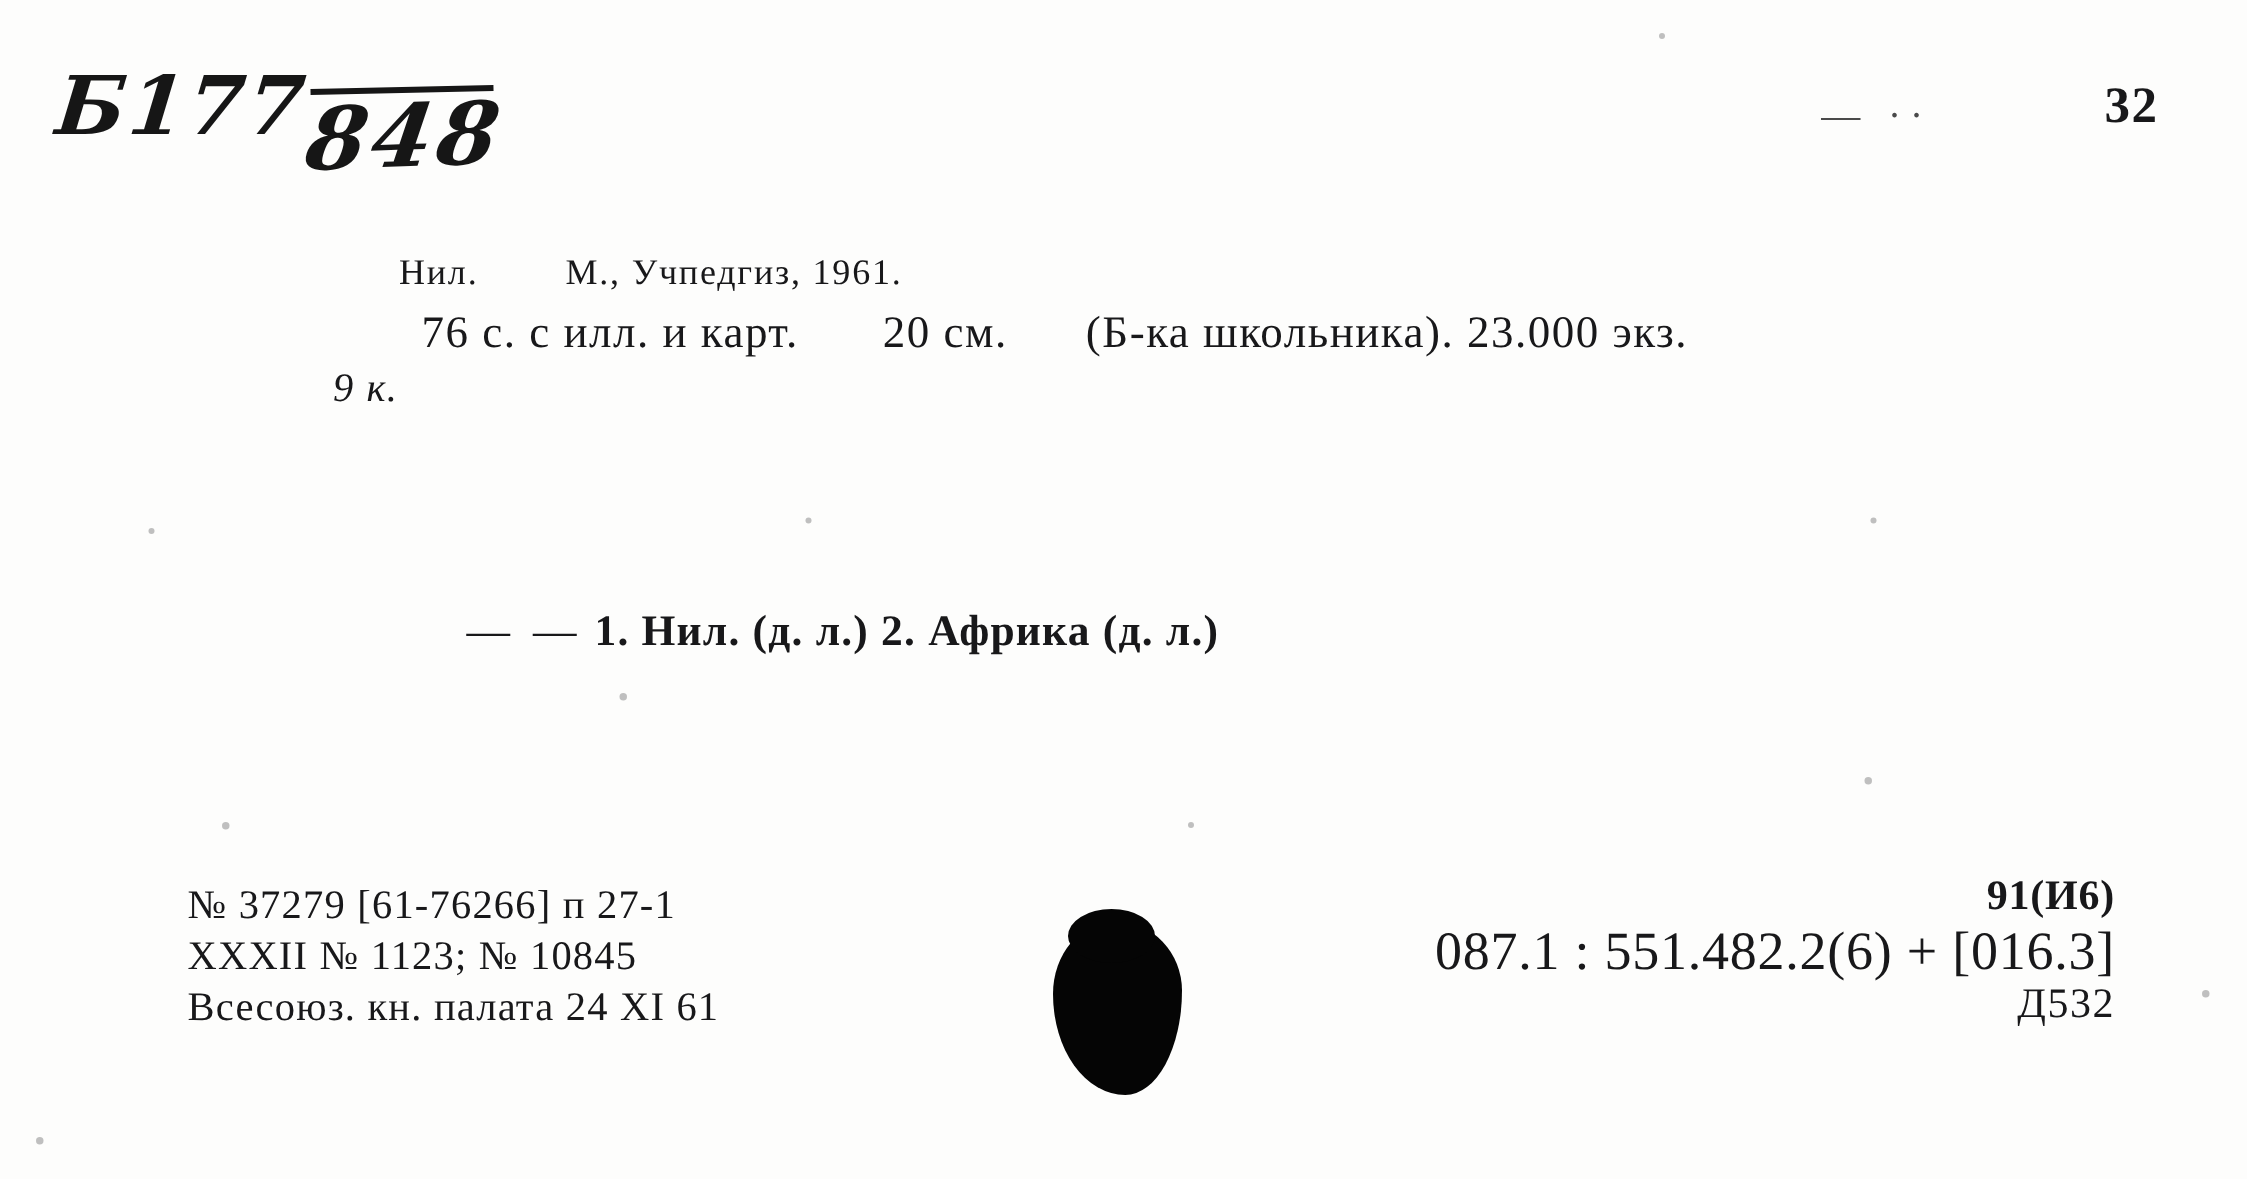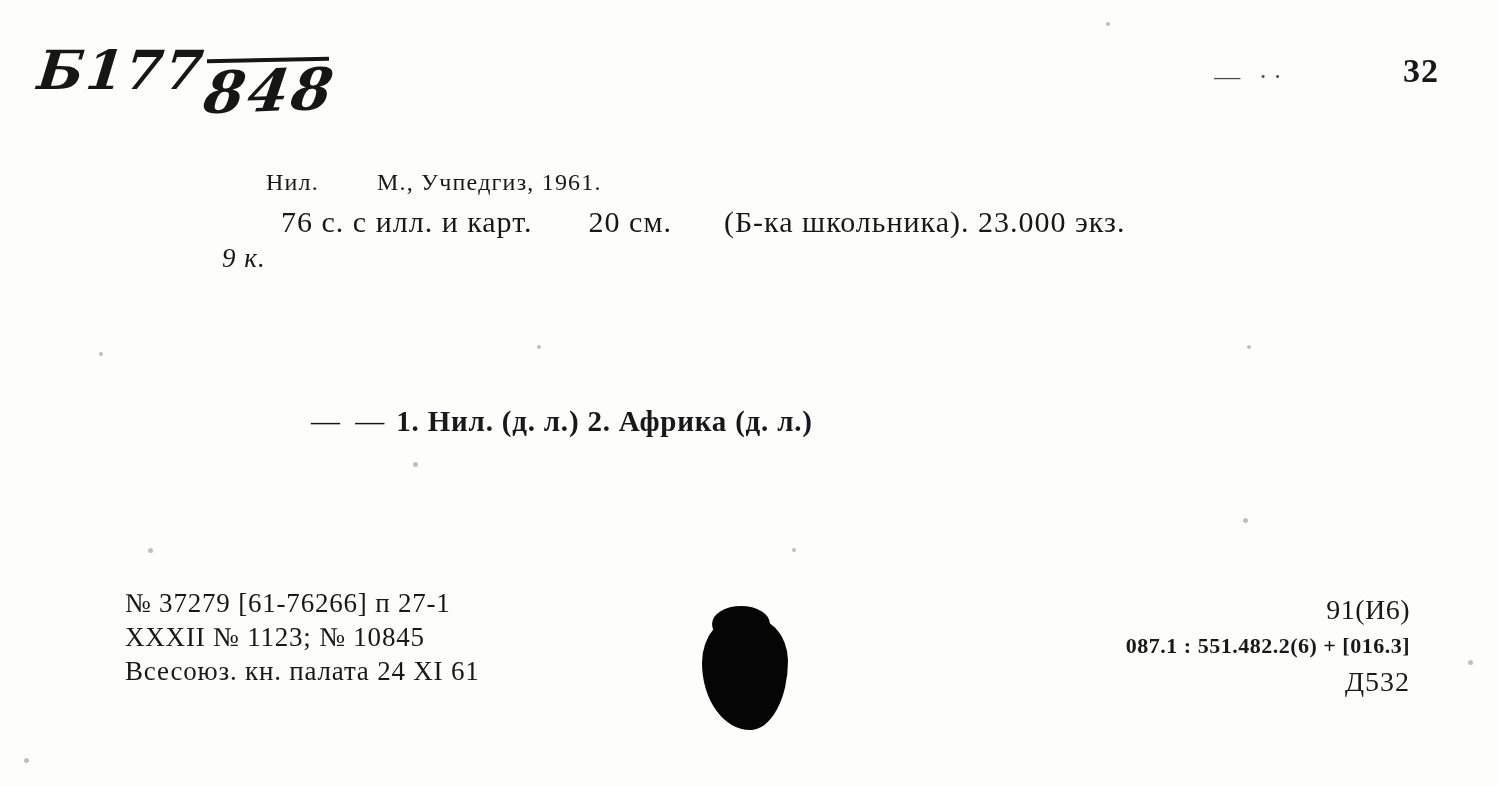--- a/index.html
+++ b/index.html
@@ -148,22 +148,22 @@
   
   #class-block {
     position: absolute;
     right: 88px;
     top: 580px;
     text-align: right;
     font-size: 27px;
     line-height: 36px;
     letter-spacing: .5px;
   }
-  #class-udk { font-weight: 400; font-size: 28px; margin-top: 12px; }
-  #class-main { font-size: 22px; font-weight: bold; }
+  #class-udk { font-weight: 700; font-size: 28px; }
+  #class-main { font-size: 36px; }
   #class-code { font-size: 28px; letter-spacing: 1px; }
 
   
   #ink-blot {
     position: absolute;
     left: 702px;
     top: 614px;
     width: 86px;
     height: 116px;
     background: #050505;

